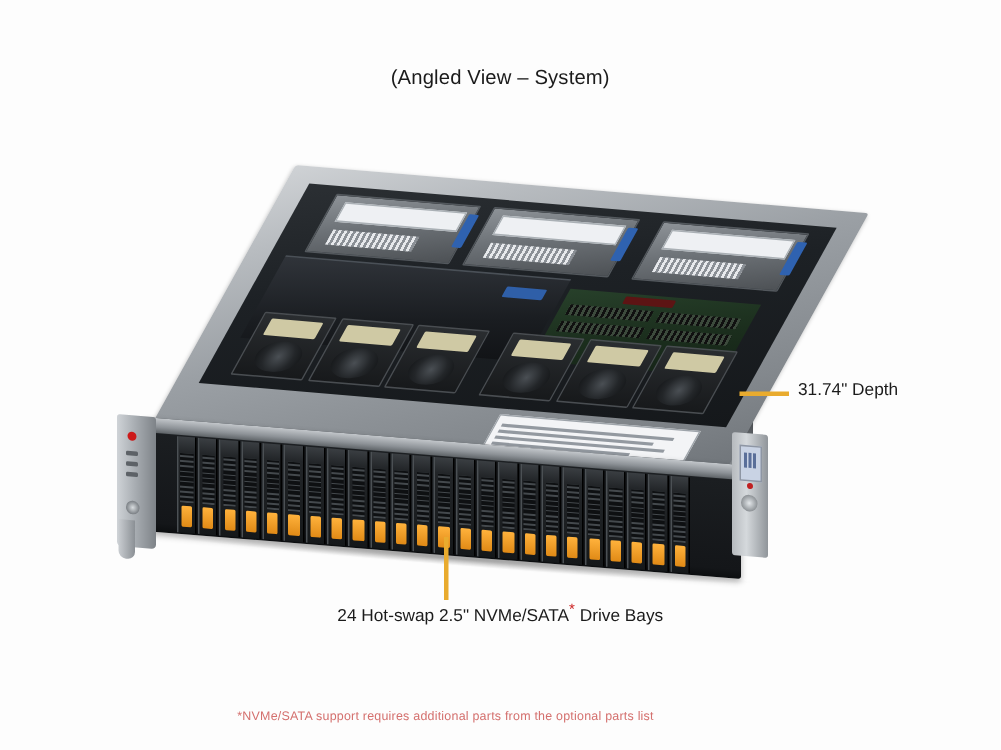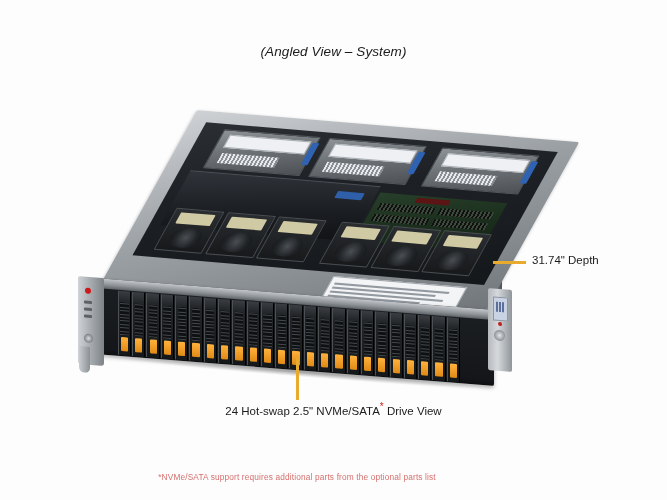--- a/index.html
+++ b/index.html
@@ -22,21 +22,20 @@
   
   .title-block {
     position: absolute;
     left: 0;
     top: 44px;
     width: 667px;
     text-align: center;
   }
   .title-line1 {
     font-size: 13.5px;
-    font-style: italic;
     color: #1b1b1b;
     letter-spacing: .1px;
     margin-bottom: 25px;
   }
   .title-line2 {
     font-size: 13.5px;
     color: #1b1b1b;
     letter-spacing: .1px;
   }
 
@@ -616,18 +615,18 @@
       <div class="pwr"></div>
     </div>
 
   </div>
 
   <div class="callout-depth-line"></div>
   <div class="callout-depth-text">31.74" Depth</div>
 
   <div class="callout-bays-line"></div>
   <div class="callout-bays-text">
-    <span>24 Hot-swap 2.5" NVMe/SATA</span><span class="ast">*</span><span> Drive View</span>
+    <span>24 Hot-swap 2.5" NVMe/SATA</span><span class="ast">*</span><span> Drive Bays</span>
   </div>
 
   <div class="footnote">*NVMe/SATA support requires additional parts from the optional parts list</div>
 
 </div>
 
 </body></html>

